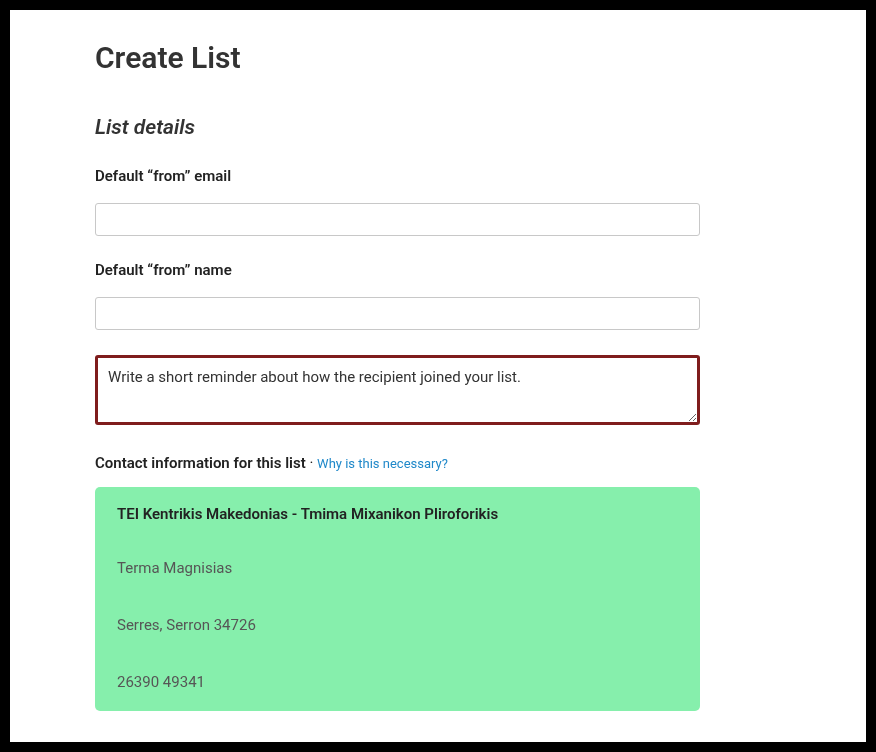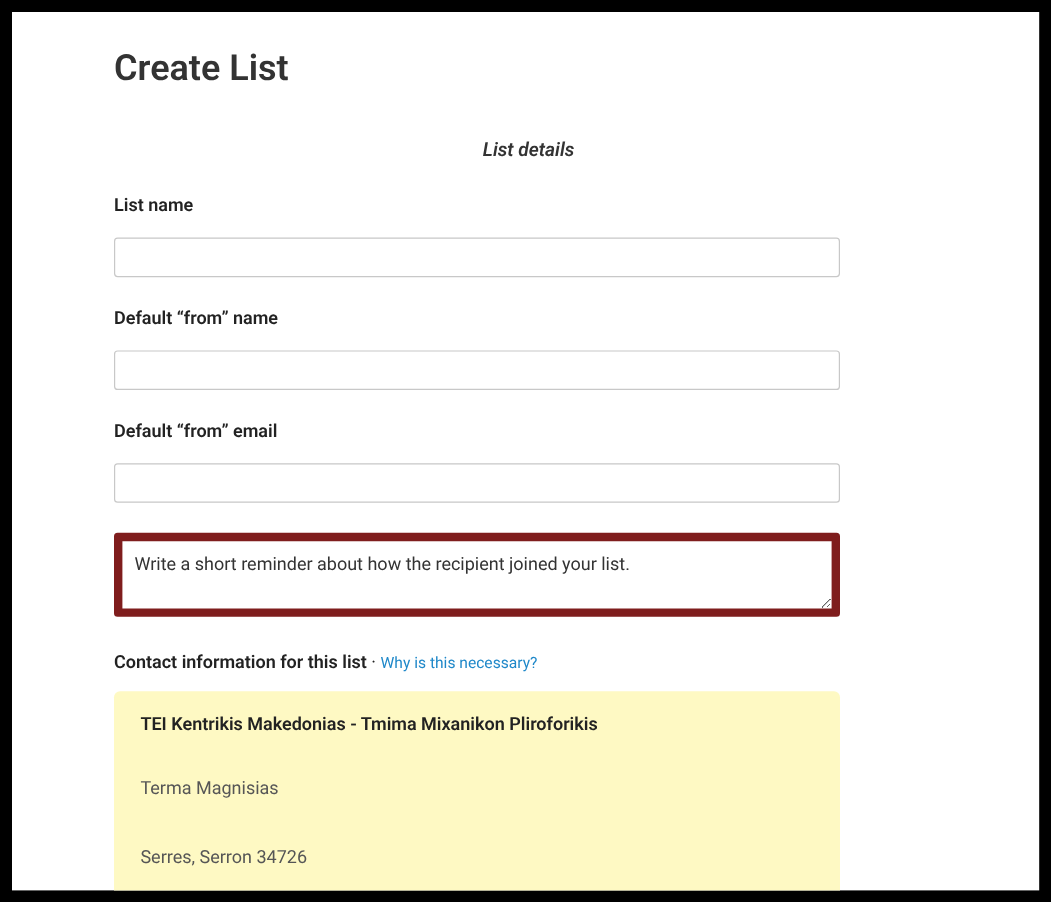--- a/index.html
+++ b/index.html
@@ -19,26 +19,25 @@
       padding: 30px 80px 30px 85px;
       overflow: hidden;
     }
     h1 {
       font-size: 30px;
       font-weight: 600;
       color: #333;
       margin-bottom: 40px;
     }
     h2 {
-      font-size: 16px;
+      font-size: 21px;
       font-style: italic;
       font-weight: 600;
       color: #333;
       margin-bottom: 28px;
-      text-align: center;
     }
     .field {
       margin-bottom: 25px;
     }
     .field label {
       display: block;
       font-size: 15px;
       font-weight: 600;
       color: #222;
       margin-bottom: 18px;
@@ -48,21 +47,21 @@
       height: 33px;
       border: 1px solid #c8c8c8;
       border-radius: 3px;
       padding: 6px 10px;
       font-size: 15px;
       font-family: inherit;
     }
     .field textarea {
       width: 605px;
       height: 70px;
-      border: 7px solid #7f1d1d;
+      border: 3px solid #7f1d1d;
       border-radius: 3px;
       padding: 10px 10px;
       font-size: 15px;
       font-family: inherit;
       resize: both;
       color: #333;
     }
     .contact-heading {
       font-size: 15px;
       font-weight: 600;
@@ -73,21 +72,21 @@
     .contact-heading .sep {
       font-weight: 400;
     }
     .contact-heading a {
       font-weight: 400;
       font-size: 13px;
       color: #1f88c9;
       text-decoration: none;
     }
     .contact-card {
-      background: #fef9c3;
+      background: #86efac;
       border-radius: 5px;
       padding: 18px 22px;
       width: 605px;
       margin-bottom: 16px;
     }
     .contact-card .org {
       font-weight: 600;
       color: #222;
       font-size: 15px;
       margin-bottom: 4px;
@@ -99,32 +98,28 @@
       margin-top: 35px;
     }
   </style>
 </head>
 <body>
 
 <div class="page">
   <h1>Create List</h1>
   <h2>List details</h2>
 
+
   <div class="field">
-    <label>List name</label>
+    <label>Default “from” email</label>
     <input type="text" value="" style="">
   </div>
 
   <div class="field">
     <label>Default “from” name</label>
-    <input type="text" value="" style="">
-  </div>
-
-  <div class="field">
-    <label>Default “from” email</label>
     <input type="text" value="" style="">
   </div>
 
   <div class="field">
     <textarea style="">Write a short reminder about how the recipient joined your list.</textarea>
   </div>
 
   <div class="contact-heading">
     <span>Contact information for this list</span><span class="sep"> · </span><a href="#">Why is this necessary?</a>
   </div>

